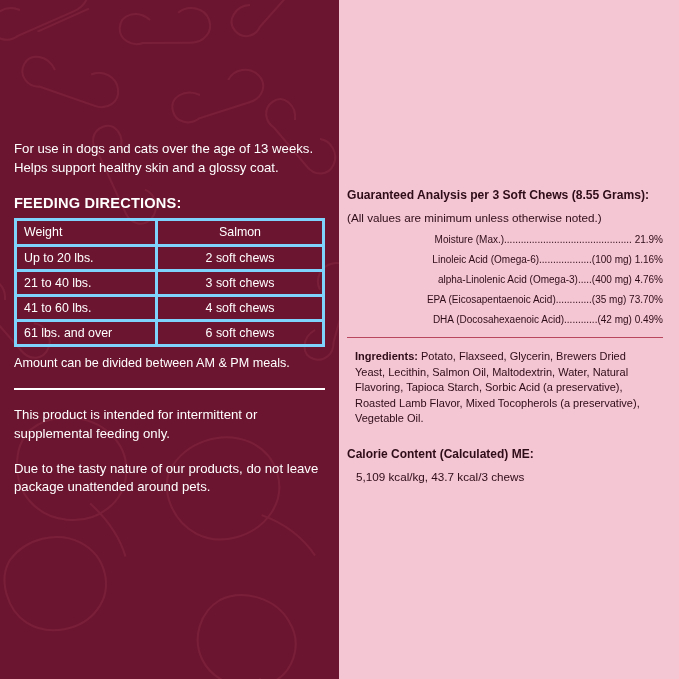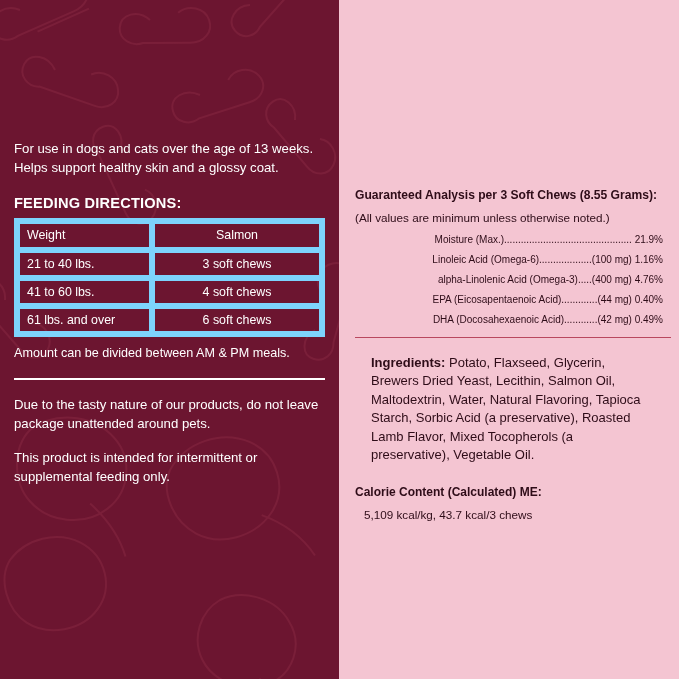--- a/index.html
+++ b/index.html
@@ -55,21 +55,21 @@
     color: #ffffff;
   }
   table.feeding {
     border-collapse: collapse;
     width: 311px;
     font-size: 12.4px;
     color: #ffffff;
   }
   table.feeding th,
   table.feeding td {
-    border: 6px solid #7dd3fc;
+    border: 3px solid #7dd3fc;
     padding: 3px 7px;
     text-align: left;
     font-weight: normal;
     line-height: 1.3;
   }
   table.feeding th {
     font-weight: normal;
   }
   table.feeding th.amount-col,
   table.feeding td.amount-col {
@@ -97,21 +97,21 @@
   
   .right-panel {
     position: relative;
     width: 340px;
     height: 679px;
     background: #f4c5d2;
     box-sizing: border-box;
     color: #3d1020;
   }
   .right-content {
-    padding: 188px 16px 0 16px;
+    padding: 188px 16px 0 8px;
   }
   .ga-title {
     font-size: 12.1px;
     font-weight: bold;
     margin: 0 0 9px 0;
     color: #2e0c18;
   }
   .ga-sub {
     font-size: 11.7px;
     margin: 0 0 10px 0;
@@ -124,23 +124,23 @@
     white-space: nowrap;
     text-align: right;
   }
   .hr-pink {
     width: 316px;
     height: 1px;
     background: #b9485f;
     margin: 12px 0 11px 0;
   }
   .ing-block {
-    font-size: 13px;
+    font-size: 11px;
     line-height: 1.42;
-    margin: 16px;
+    margin: 8px;
     color: #2e0c18;
     max-width: 318px;
   }
   .ing-label {
     font-weight: bold;
   }
   .cal-title {
     font-size: 12px;
     font-weight: bold;
     margin: 20px 0 7px 0;
@@ -217,53 +217,57 @@
 
       <table class="feeding">
         <thead>
           <tr>
             <th>Weight</th>
             <th class="amount-col">Salmon</th>
           </tr>
         </thead>
         <tbody>
           <tr>
+            <td>Up to 20 lbs.</td>
+            <td class="amount-col">2 soft chews</td>
+          </tr>
+          <tr>
             <td>21 to 40 lbs.</td>
             <td class="amount-col">3 soft chews</td>
           </tr>
           <tr>
             <td>41 to 60 lbs.</td>
             <td class="amount-col">4 soft chews</td>
           </tr>
           <tr>
             <td>61 lbs. and over</td>
             <td class="amount-col">6 soft chews</td>
           </tr>
         </tbody>
       </table>
 
       <p class="note-line">Amount can be divided between AM &amp; PM meals.</p>
 
       <div class="divider"></div>
 
+      <p class="para">This product is intended for intermittent or supplemental feeding only.</p>
       <p class="para">Due to the tasty nature of our products, do not leave package unattended around pets.</p>
-      <p class="para">This product is intended for intermittent or supplemental feeding only.</p>
     </div>
   </div>
 
   <div class="right-panel">
     <div class="right-content">
 
       <h2 class="ga-title">Guaranteed Analysis per 3 Soft Chews (8.55 Grams):</h2>
       <p class="ga-sub">(All values are minimum unless otherwise noted.)</p>
 
       <p class="ga-row">Moisture (Max.)..............................................  21.9%</p>
       <p class="ga-row">Linoleic Acid (Omega-6)...................(100 mg) 1.16%</p>
       <p class="ga-row">alpha-Linolenic Acid (Omega-3).....(400 mg) 4.76%</p>
-      <p class="ga-row">EPA (Eicosapentaenoic Acid).............(44 mg) 0.40%</p>
+      <p class="ga-row">EPA (Eicosapentaenoic Acid).............(35 mg) 73.70%</p>
       <p class="ga-row">DHA (Docosahexaenoic Acid)............(42 mg) 0.49%</p>
 
       <div class="hr-pink"></div>
 
       <p class="ing-block"><span class="ing-label">Ingredients:</span><span> Potato, Flaxseed, Glycerin, Brewers Dried Yeast, Lecithin, Salmon Oil, Maltodextrin, Water, Natural Flavoring, Tapioca Starch, Sorbic Acid (a preservative), Roasted Lamb Flavor, Mixed Tocopherols (a preservative), Vegetable Oil.</span></p>
 
       <h2 class="cal-title">Calorie Content (Calculated) ME:</h2>
       <p class="cal-value">5,109 kcal/kg, 43.7 kcal/3 chews</p>
     </div>
   </div>

